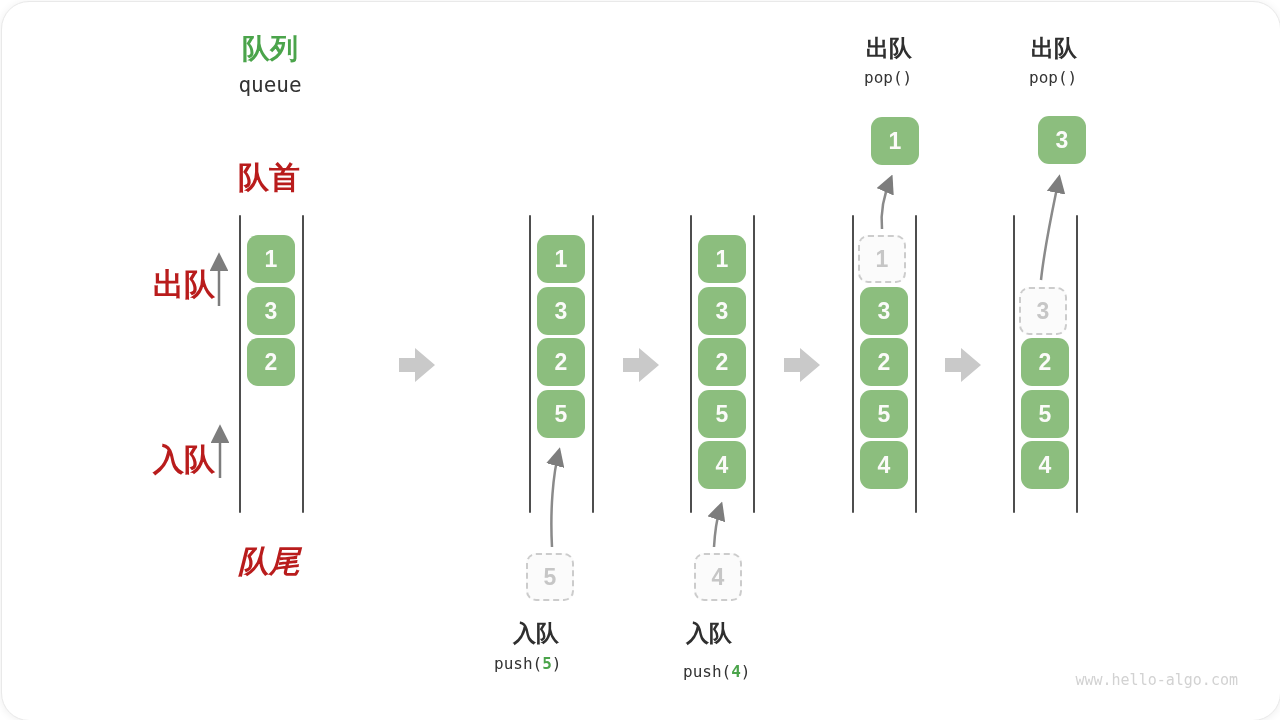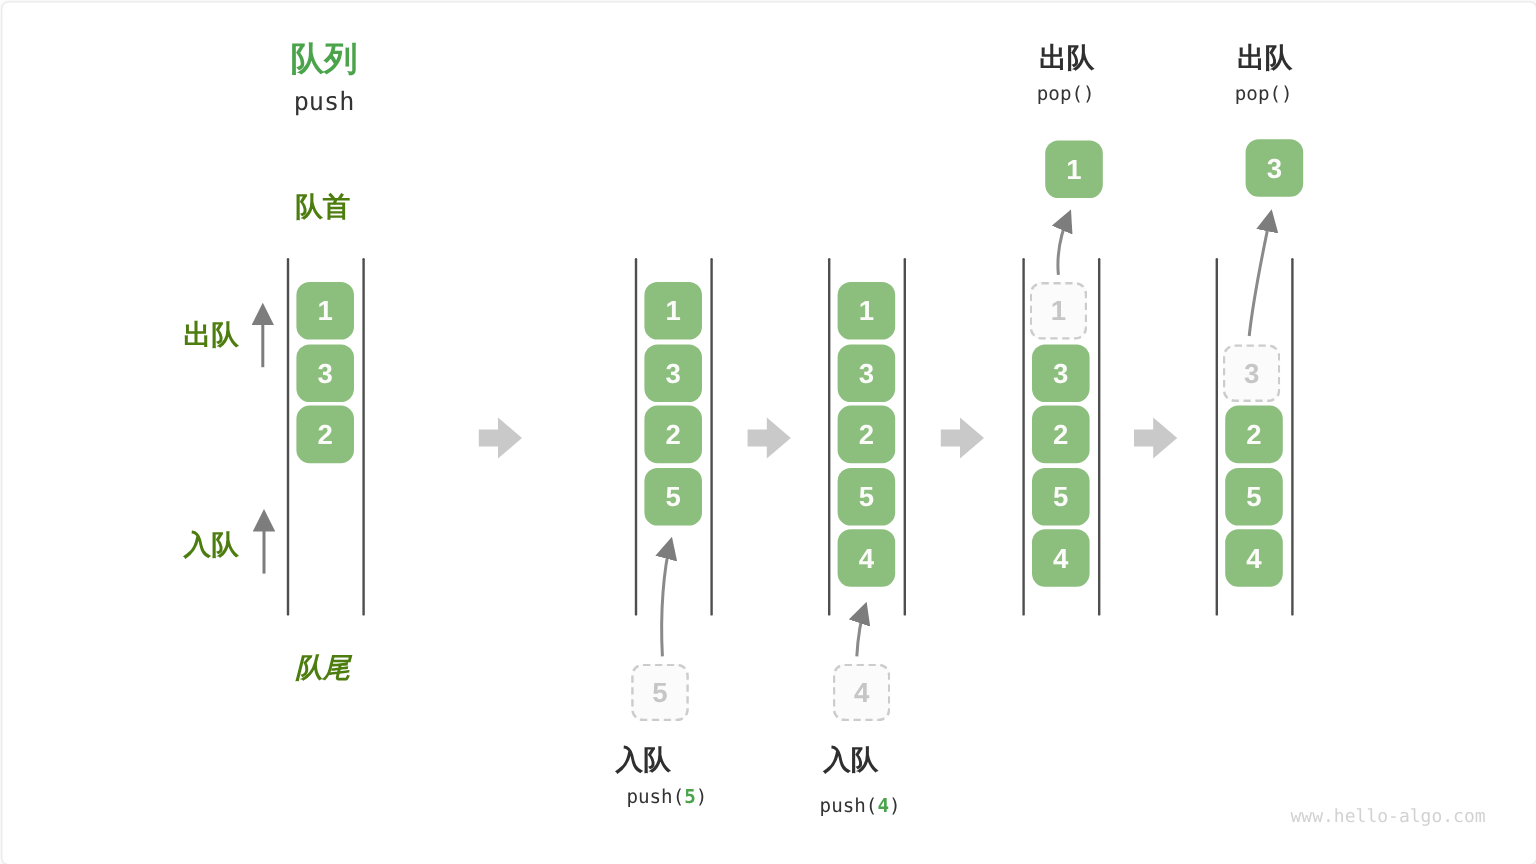--- a/index.html
+++ b/index.html
@@ -1,35 +1,35 @@
 <!DOCTYPE html>
 <html><head>
 <meta charset="utf-8">
 <style>
   html,body{margin:0;padding:0;background:#ffffff;}
   .card{
     position:relative;width:1278px;height:718px;margin:1px;
-    background:#ffffff;border:1px solid #e9e9e9;border-radius:6px;
+    background:#ffffff;border:1px solid #e9e9e9;border-radius:28px;
     box-shadow:0 1px 8px rgba(0,0,0,.07);
     overflow:hidden;
     font-family:"Liberation Sans",sans-serif;
   }
   .abs{position:absolute;}
   
   .title-zh{
     font-size:28px;font-weight:700;color:#4ba44b;
     transform:translateX(-50%);white-space:nowrap;
   }
   .title-en{
     font-family:"DejaVu Sans Mono",monospace;font-size:21px;color:#333333;
     transform:translateX(-50%);white-space:nowrap;
   }
   
   .zh-bold{
-    font-size:23px;font-weight:700;color:#4d7c0f;white-space:nowrap;
+    font-size:31px;font-weight:700;color:#b91c1c;white-space:nowrap;
   }
   .centered{transform:translateX(-50%);}
   
   .op-zh{font-size:23px;font-weight:600;color:#2f2f2f;white-space:nowrap;}
   .op-code{
     font-family:"DejaVu Sans Mono",monospace;font-size:16px;color:#333333;
     white-space:nowrap;
   }
   .op-code .arg{color:#4ba44b;font-weight:700;}
   
@@ -75,42 +75,42 @@
 
     <g fill="#c9c9c9">
       <path d="M397,356 h16 v-10 l20,17 l-20,17 v-10 h-16 z"></path>
       <path d="M621,356 h16 v-10 l20,17 l-20,17 v-10 h-16 z"></path>
       <path d="M782,356 h16 v-10 l20,17 l-20,17 v-10 h-16 z"></path>
       <path d="M943,356 h16 v-10 l20,17 l-20,17 v-10 h-16 z"></path>
     </g>
   </svg>
 
   <div class="abs title-zh" style="left:268px;top:28px;">队列</div>
-  <div class="abs title-en" style="left:268px;top:71px;">push</div>
+  <div class="abs title-en" style="left:268px;top:71px;">queue</div>
 
   <div class="abs zh-bold centered" style="left:267px;top:155px;">队首</div>
   <div class="abs zh-bold centered" style="left:267px;top:539px;font-style:italic;">队尾</div>
   <div class="abs zh-bold" style="left:151px;top:262px;">出队</div>
   <div class="abs zh-bold" style="left:151px;top:437px;">入队</div>
 
   <div class="abs vline" style="left:237px;top:213px;"></div>
   <div class="abs vline" style="left:300px;top:213px;"></div>
   <div class="abs box" style="left:245px;top:233px;">1</div>
   <div class="abs box" style="left:245px;top:285px;">3</div>
   <div class="abs box" style="left:245px;top:336px;">2</div>
 
   <div class="abs vline" style="left:527px;top:213px;"></div>
   <div class="abs vline" style="left:590px;top:213px;"></div>
   <div class="abs box" style="left:535px;top:233px;">1</div>
   <div class="abs box" style="left:535px;top:285px;">3</div>
   <div class="abs box" style="left:535px;top:336px;">2</div>
   <div class="abs box" style="left:535px;top:388px;">5</div>
   <div class="abs ghost" style="left:524px;top:551px;">5</div>
   <div class="abs op-zh" style="left:511px;top:616px;">入队</div>
-  <div class="abs op-code" style="left:520px;top:652px;"><span>push(</span><span class="arg">5</span><span>)</span></div>
+  <div class="abs op-code" style="left:492px;top:652px;"><span>push(</span><span class="arg">5</span><span>)</span></div>
 
   <div class="abs vline" style="left:688px;top:213px;"></div>
   <div class="abs vline" style="left:751px;top:213px;"></div>
   <div class="abs box" style="left:696px;top:233px;">1</div>
   <div class="abs box" style="left:696px;top:285px;">3</div>
   <div class="abs box" style="left:696px;top:336px;">2</div>
   <div class="abs box" style="left:696px;top:388px;">5</div>
   <div class="abs box" style="left:696px;top:439px;">4</div>
   <div class="abs ghost" style="left:692px;top:551px;">4</div>
   <div class="abs op-zh" style="left:684px;top:616px;">入队</div>

